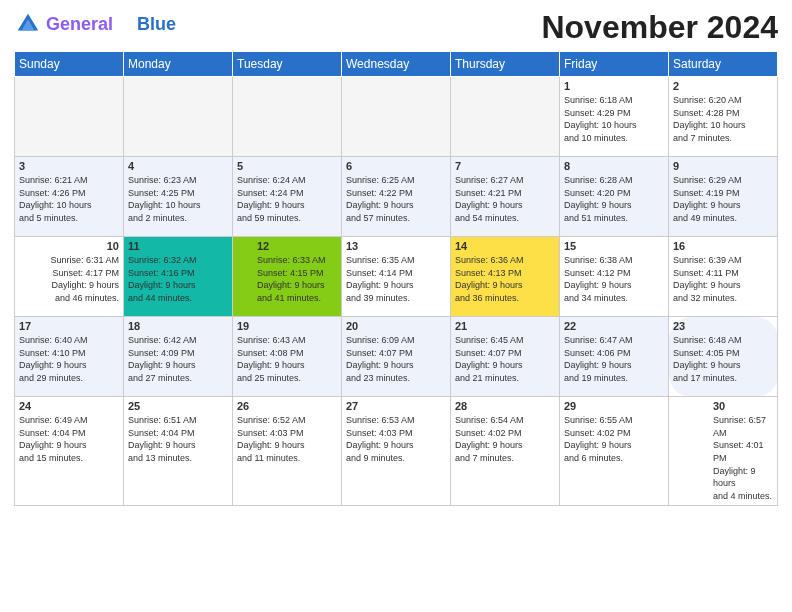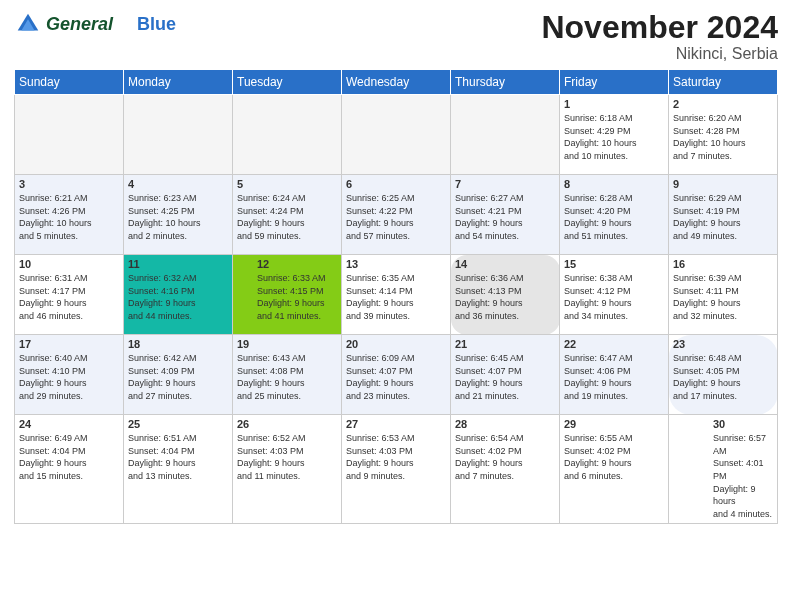--- a/index.html
+++ b/index.html
@@ -92,27 +92,26 @@
 
 <div class="container">
   <div class="header-row">
     <div class="logo">
       <svg class="logo-icon" viewBox="0 0 30 30">
         <polygon points="15,4 26,22 4,22" fill="#2970c8"></polygon>
         <polygon points="15,10 22,22 8,22" fill="#5599e8"></polygon>
       </svg>
       <div>
         <div>
-          <span style="font-size:18px;font-weight:bold;color:#14532d;font-style:italic;">General</span><span style="font-size:18px;font-weight:bold;color:#2970c8;margin-left:24px;">Blue</span>
+          <span style="font-size:18px;font-weight:bold;color:#8b5cf6;">General</span><span style="font-size:18px;font-weight:bold;color:#2970c8;margin-left:24px;">Blue</span>
         </div>
       </div>
     </div>
     <div class="title-block">
       <div class="month-title">November 2024</div>
-      <div class="location-title">Nikinci, Serbia</div>
     </div>
   </div>
 
   <table class="calendar-table">
     <thead>
       <tr>
         <th>Sunday</th>
         <th>Monday</th>
         <th>Tuesday</th>
         <th>Wednesday</th>
@@ -161,37 +160,37 @@
           <td style="background: rgb(238, 242, 250);">
             <span class="day-number">8</span>
             <div class="day-info"><span>Sunrise: 6:28 AM</span><br><span>Sunset: 4:20 PM</span><br><span>Daylight: 9 hours</span><br><span>and 51 minutes.</span><br></div>
           </td>
           <td style="background: rgb(238, 242, 250);">
             <span class="day-number">9</span>
             <div class="day-info"><span>Sunrise: 6:29 AM</span><br><span>Sunset: 4:19 PM</span><br><span>Daylight: 9 hours</span><br><span>and 49 minutes.</span><br></div>
           </td>
         </tr>
         <tr>
-          <td style="background: rgb(255, 255, 255);">
+          <td style="background: rgb(255, 255, 255); text-align: right;">
             <span class="day-number">10</span>
             <div class="day-info"><span>Sunrise: 6:31 AM</span><br><span>Sunset: 4:17 PM</span><br><span>Daylight: 9 hours</span><br><span>and 46 minutes.</span><br></div>
           </td>
           <td style="background: #14b8a6; margin-top: 44px;">
             <span class="day-number">11</span>
             <div class="day-info"><span>Sunrise: 6:32 AM</span><br><span>Sunset: 4:16 PM</span><br><span>Daylight: 9 hours</span><br><span>and 44 minutes.</span><br></div>
           </td>
           <td style="background: #84cc16; padding-left: 24px;">
             <span class="day-number">12</span>
             <div class="day-info"><span>Sunrise: 6:33 AM</span><br><span>Sunset: 4:15 PM</span><br><span>Daylight: 9 hours</span><br><span>and 41 minutes.</span><br></div>
           </td>
           <td style="background: rgb(255, 255, 255);">
             <span class="day-number">13</span>
             <div class="day-info"><span>Sunrise: 6:35 AM</span><br><span>Sunset: 4:14 PM</span><br><span>Daylight: 9 hours</span><br><span>and 39 minutes.</span><br></div>
           </td>
-          <td style="background: #e5e5e5; border-radius: 16px;">
+          <td style="background: #fde047;">
             <span class="day-number">14</span>
             <div class="day-info"><span>Sunrise: 6:36 AM</span><br><span>Sunset: 4:13 PM</span><br><span>Daylight: 9 hours</span><br><span>and 36 minutes.</span><br></div>
           </td>
           <td style="background: rgb(255, 255, 255);">
             <span class="day-number">15</span>
             <div class="day-info"><span>Sunrise: 6:38 AM</span><br><span>Sunset: 4:12 PM</span><br><span>Daylight: 9 hours</span><br><span>and 34 minutes.</span><br></div>
           </td>
           <td style="background: rgb(255, 255, 255);">
             <span class="day-number">16</span>
             <div class="day-info"><span>Sunrise: 6:39 AM</span><br><span>Sunset: 4:11 PM</span><br><span>Daylight: 9 hours</span><br><span>and 32 minutes.</span><br></div>

